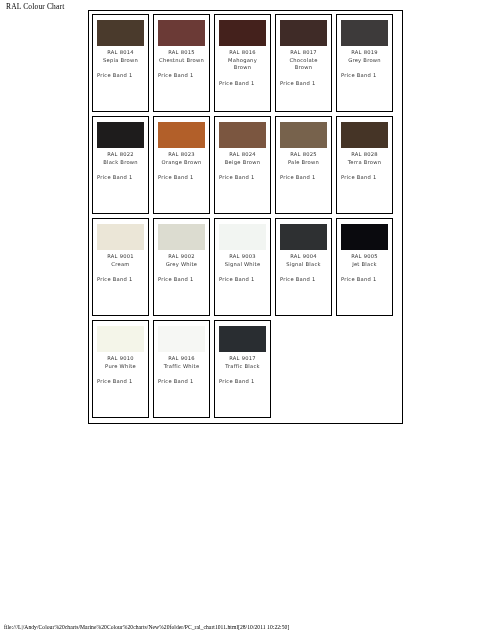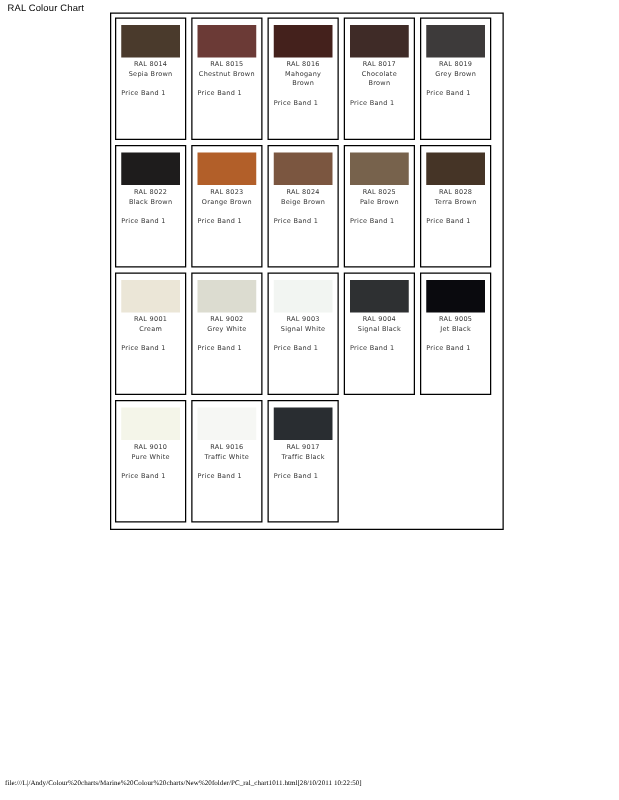--- a/index.html
+++ b/index.html
@@ -14,21 +14,21 @@
     position: relative;
     overflow: hidden;
     font-family: "Liberation Serif", "DejaVu Serif", serif;
   }
 
   
   .page-title {
     position: absolute;
     left: 6px;
     top: 2px;
-    font-family: Liberation Sans, sans-serif;
+    font-family: Liberation Serif, serif;
     font-size: 7.5px;
     color: #000000;
     letter-spacing: 0.15px;
     white-space: nowrap;
   }
 
   
   .chart-wrap {
     position: absolute;
     left: 88px;

